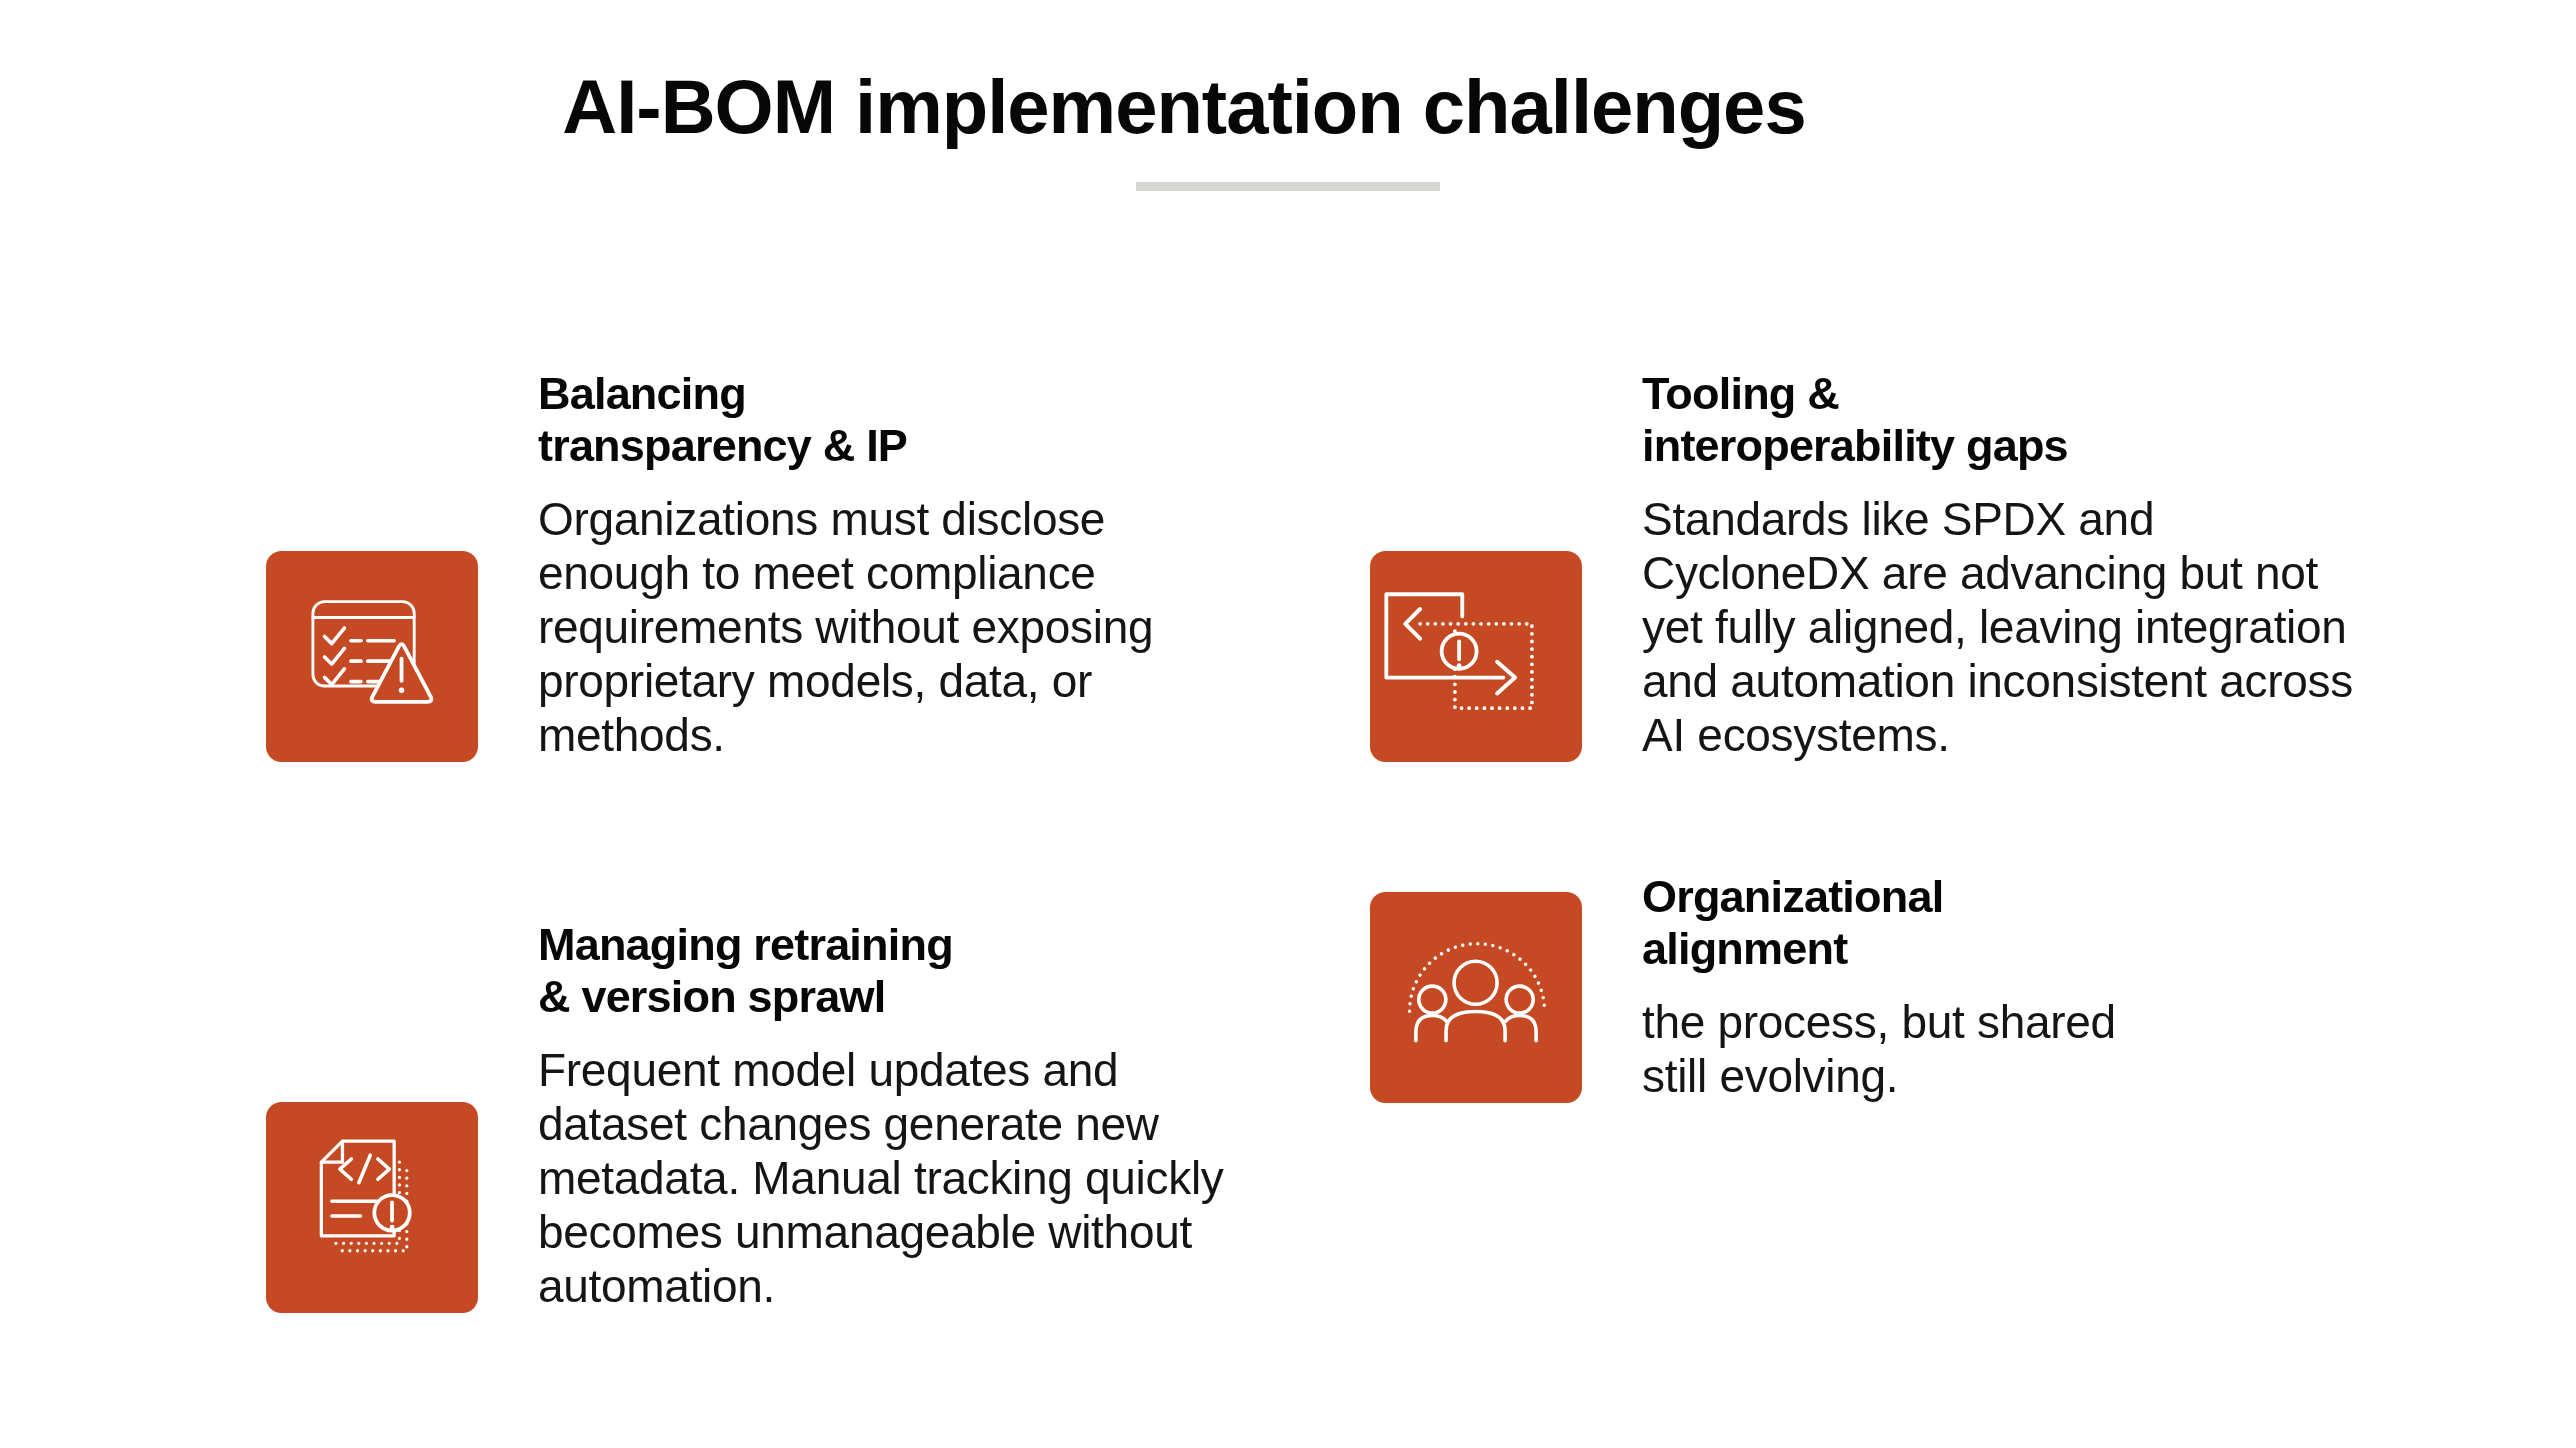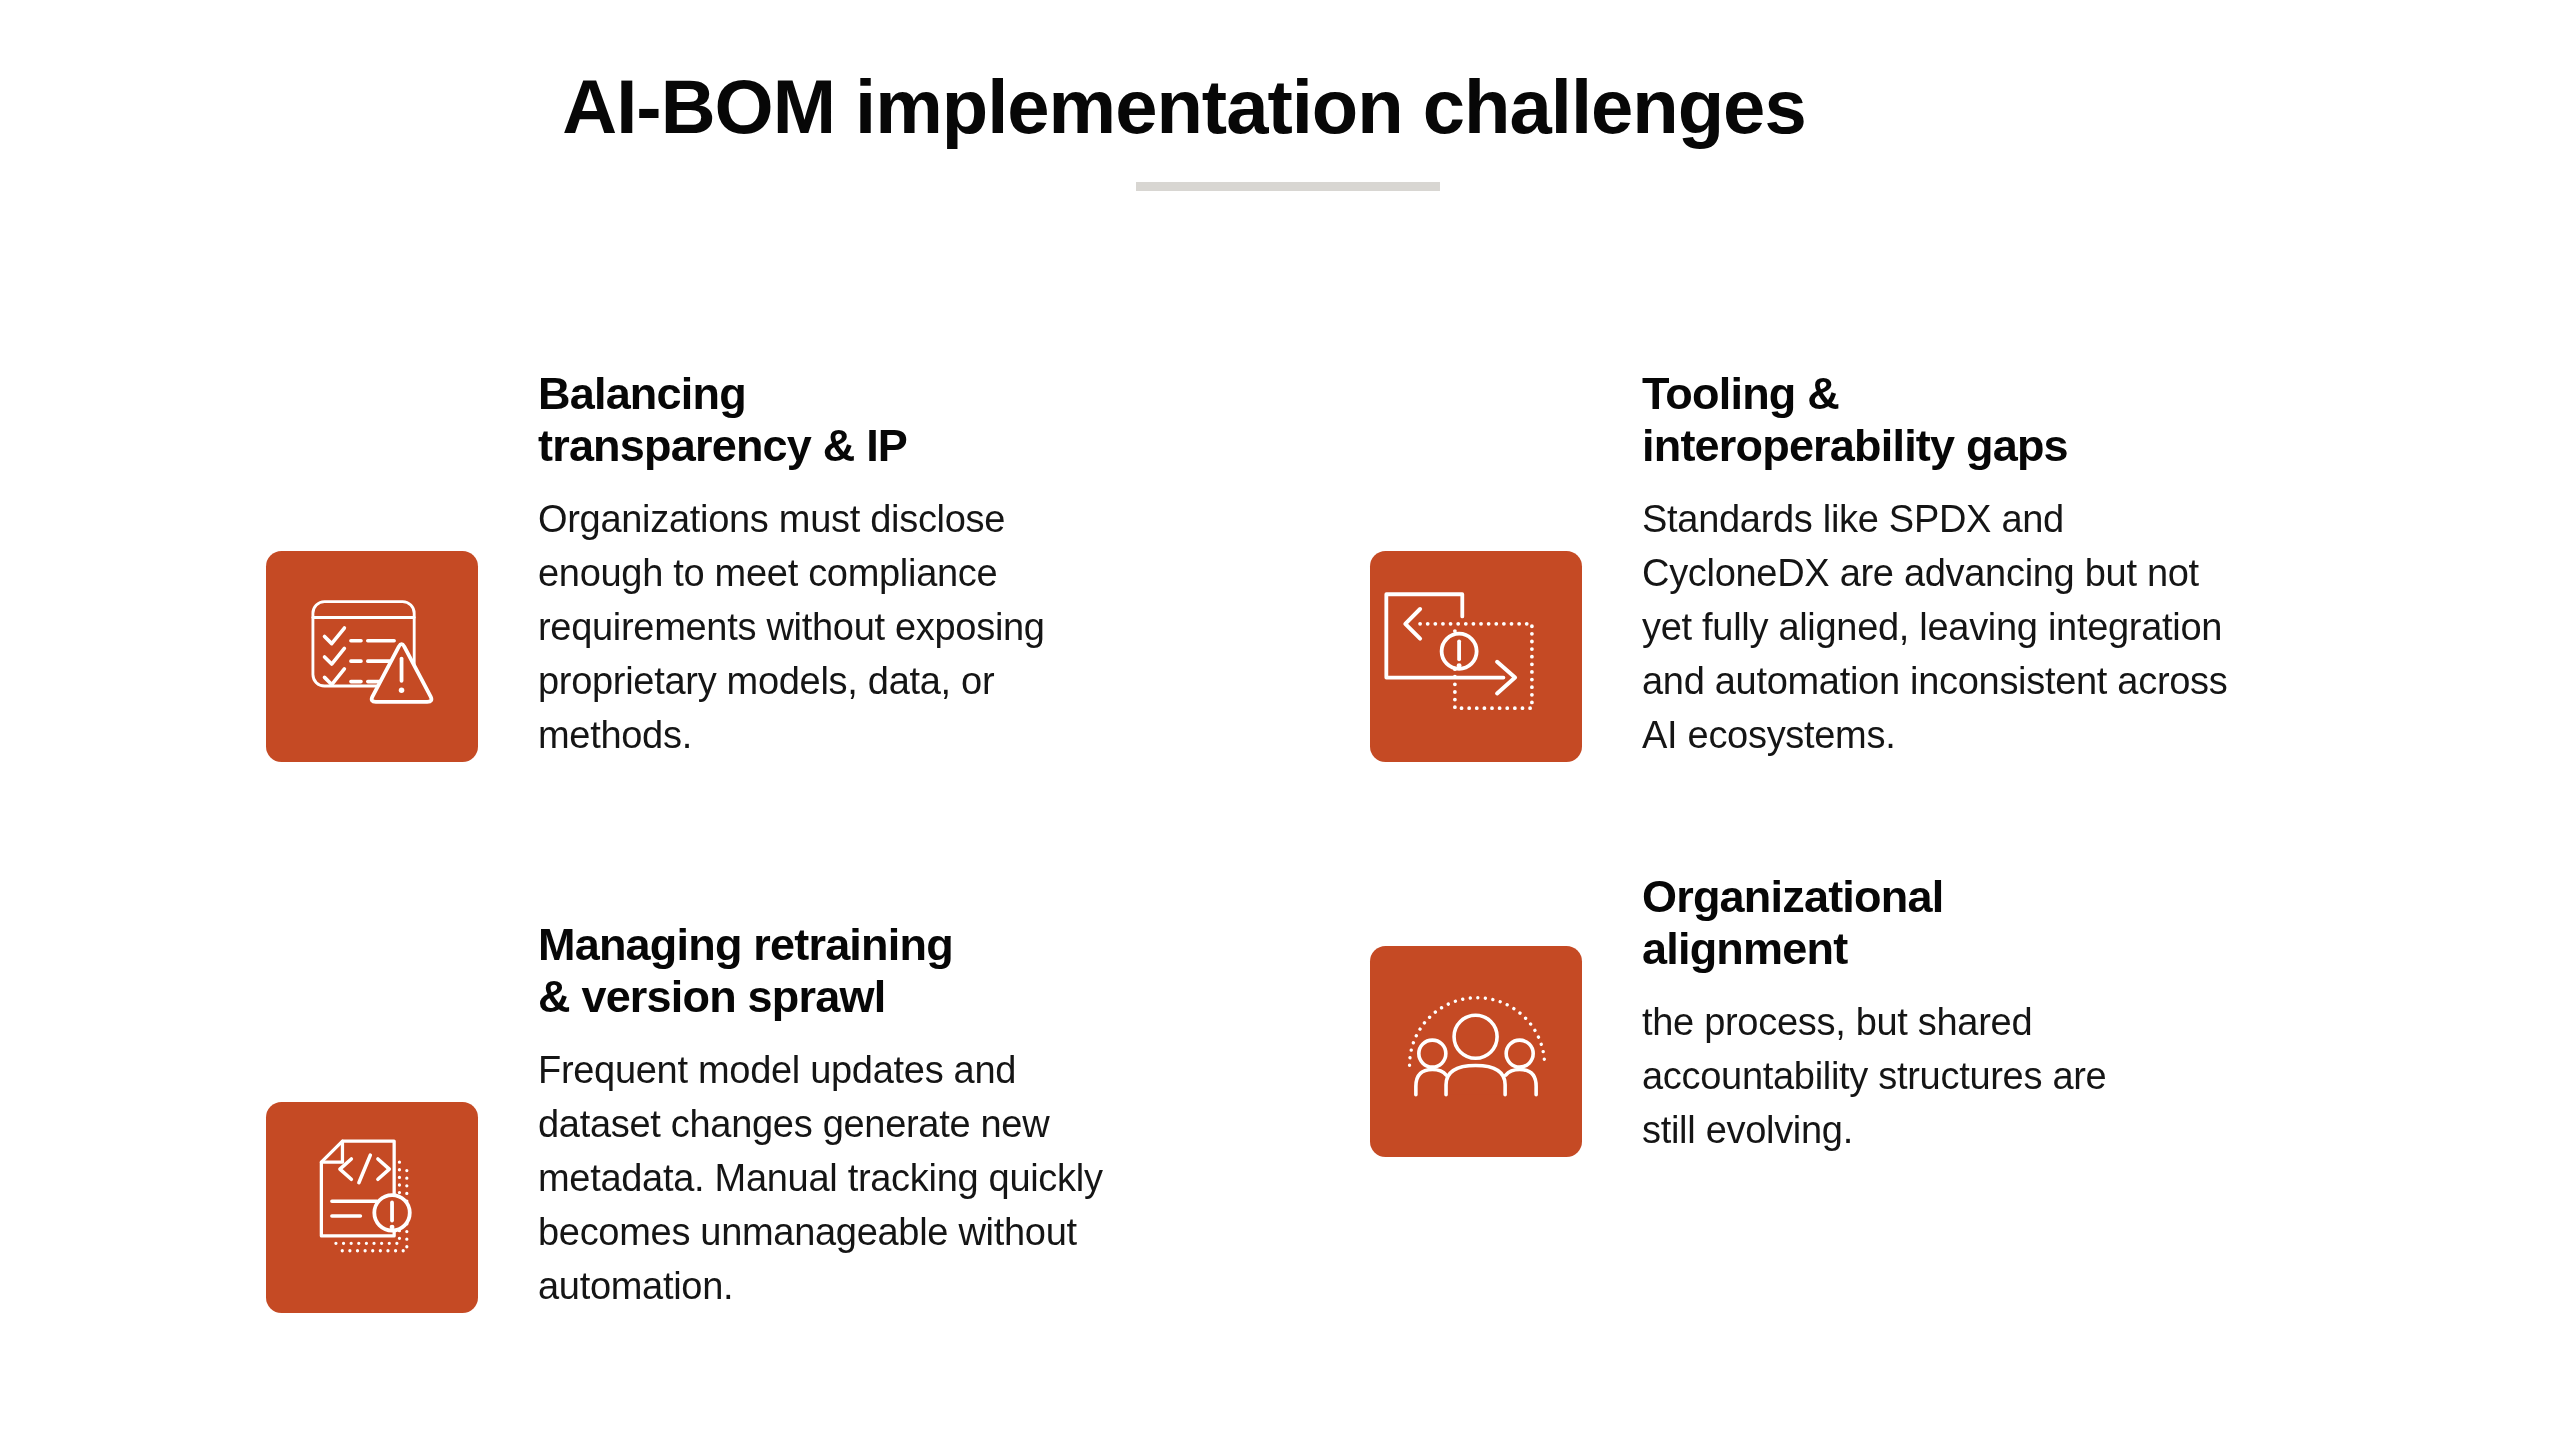--- a/index.html
+++ b/index.html
@@ -44,21 +44,21 @@
   .tile svg{position:absolute;inset:0;width:100%;height:100%;}
 
   .card-text{margin-left:60px;margin-top:4.6px;width:752px;}
   .card-heading{
     font-size:45px;font-weight:bold;letter-spacing:-0.8px;
     line-height:52px;color:var(--heading-color);
   }
   .card-heading .hline{display:block;white-space:nowrap;}
   .card-body{
     margin-top:20.6px;
-    font-size:38px;font-weight:normal;letter-spacing:-0.3px;
+    font-size:46px;font-weight:normal;letter-spacing:-0.3px;
     line-height:54px;color:var(--body-color);
   }
   .card-body .bline{display:block;white-space:nowrap;}
 
   
   .s{stroke:var(--icon-stroke);fill:none;stroke-linecap:round;stroke-linejoin:round;}
   .occ{fill:var(--accent);}
   .dotl{stroke-dasharray:.01 3.6;}
   .fdot{fill:var(--icon-stroke);stroke:none;}
 </style>
@@ -171,20 +171,19 @@
         <circle class="s occ" cx="49.8" cy="43" r="10.2" stroke-width="1.7"></circle>
       </svg>
     </div>
     <div class="card-text">
       <h2 class="card-heading">
         <span class="hline">Organizational</span>
         <span class="hline">alignment</span>
       </h2>
       <div class="card-body">
         <span class="bline">the process, but shared</span>
-        <span class="bline">accountability structures are</span>
         <span class="bline">still evolving.</span>
       </div>
     </div>
   </section>
 
 </div>
 
 
 </body></html>

